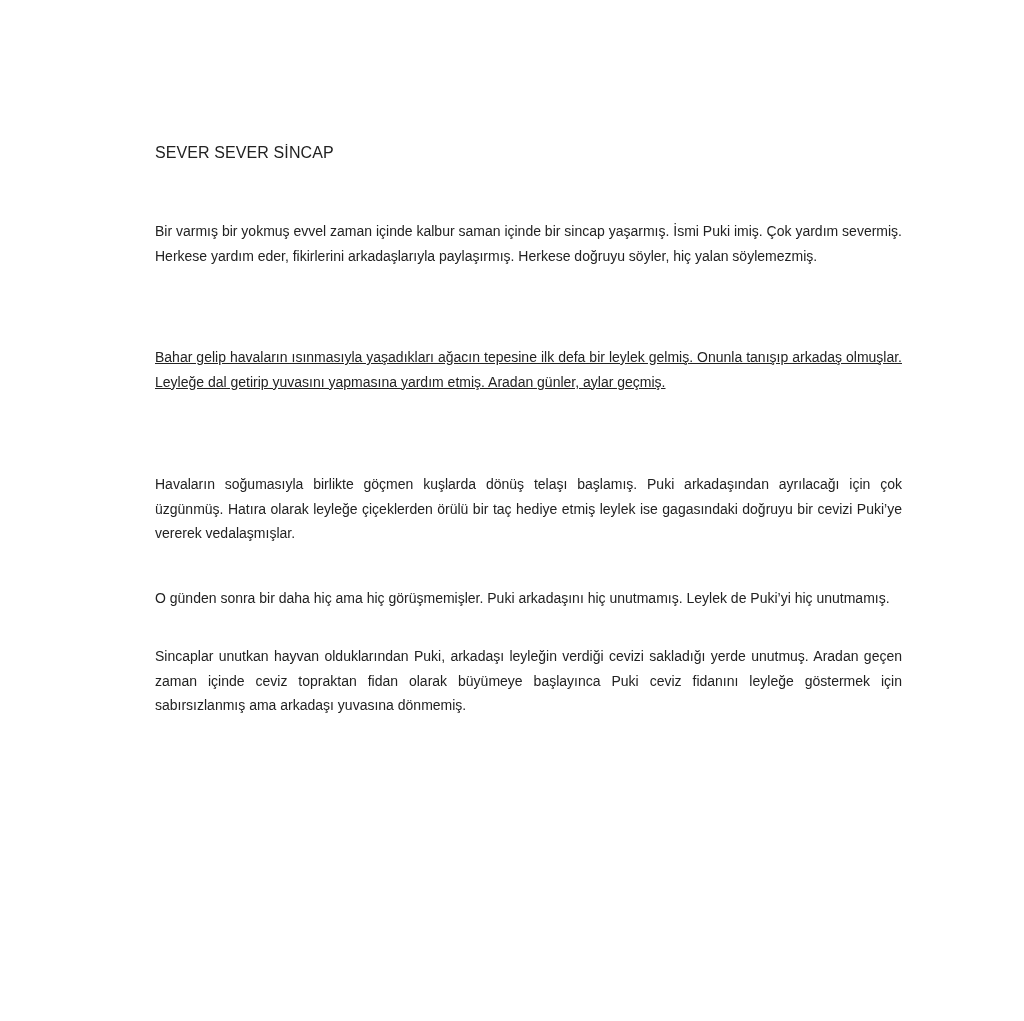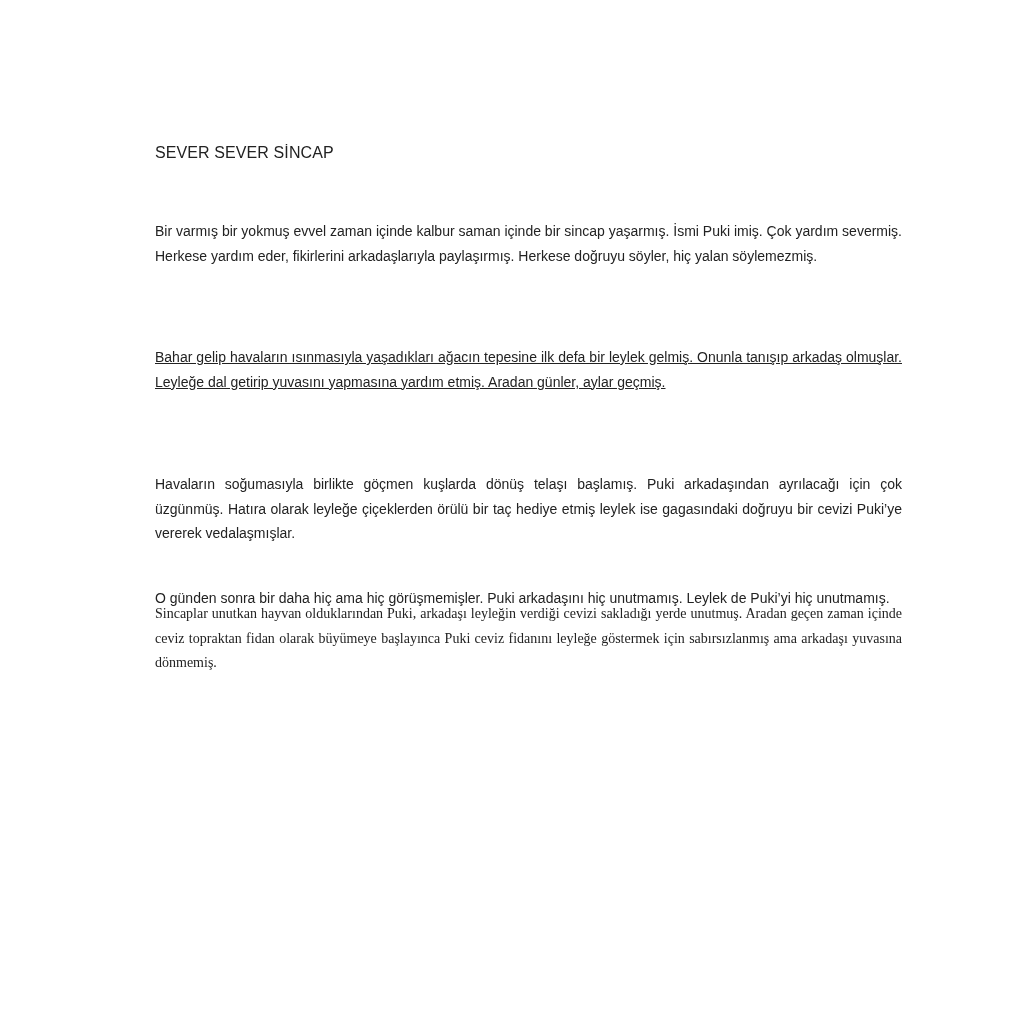--- a/index.html
+++ b/index.html
@@ -36,21 +36,21 @@
       width: 747px;
       font-size: 14px;
       line-height: 24.5px;
       text-align: justify;
       margin: 0;
     }
     .p1 { top: 219px; }
     .p2 { top: 345px; text-decoration: underline; }
     .p3 { top: 472px; }
     .p4 { top: 562px; margin-top: 24px; }
-    .p5 { top: 602px; font-family: Liberation Serif, serif; }
+    .p5 { top: 644px; }
   </style>
 </head>
 <body>
 
 <div class="page">
   <div class="title">SEVER SEVER SİNCAP</div>
   <p class="para p1">Bir varmış bir yokmuş evvel zaman içinde kalbur saman içinde bir sincap yaşarmış. İsmi Puki imiş. Çok yardım severmiş. Herkese yardım eder, fikirlerini arkadaşlarıyla paylaşırmış. Herkese doğruyu söyler, hiç yalan söylemezmiş.</p>
   <p class="para p2">Bahar gelip havaların ısınmasıyla yaşadıkları ağacın tepesine ilk defa bir leylek gelmiş. Onunla tanışıp arkadaş olmuşlar. Leyleğe dal getirip yuvasını yapmasına yardım etmiş. Aradan günler, aylar geçmiş.</p>
   <p class="para p3">Havaların soğumasıyla birlikte göçmen kuşlarda dönüş telaşı başlamış. Puki arkadaşından ayrılacağı için çok üzgünmüş. Hatıra olarak leyleğe çiçeklerden örülü bir taç hediye etmiş leylek ise gagasındaki doğruyu bir cevizi Puki’ye vererek vedalaşmışlar.</p>
   <p class="para p4">O günden sonra bir daha hiç ama hiç görüşmemişler. Puki arkadaşını hiç unutmamış. Leylek de Puki’yi hiç unutmamış.</p>

